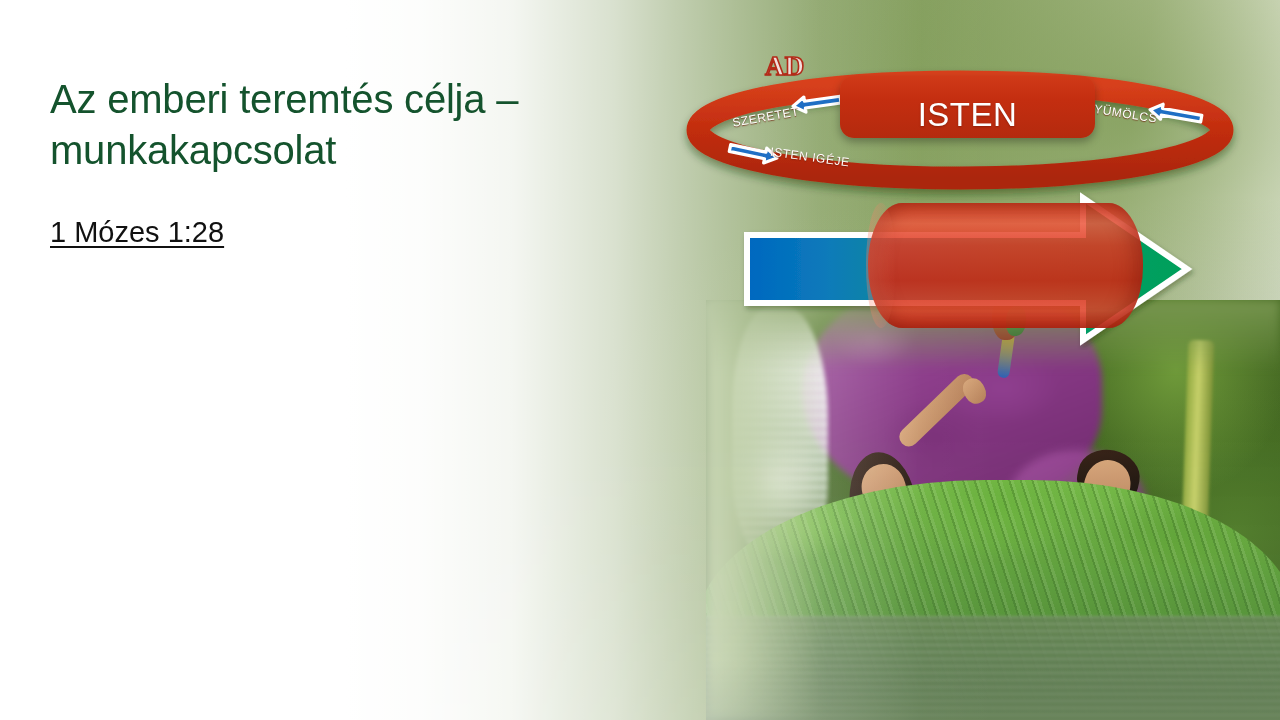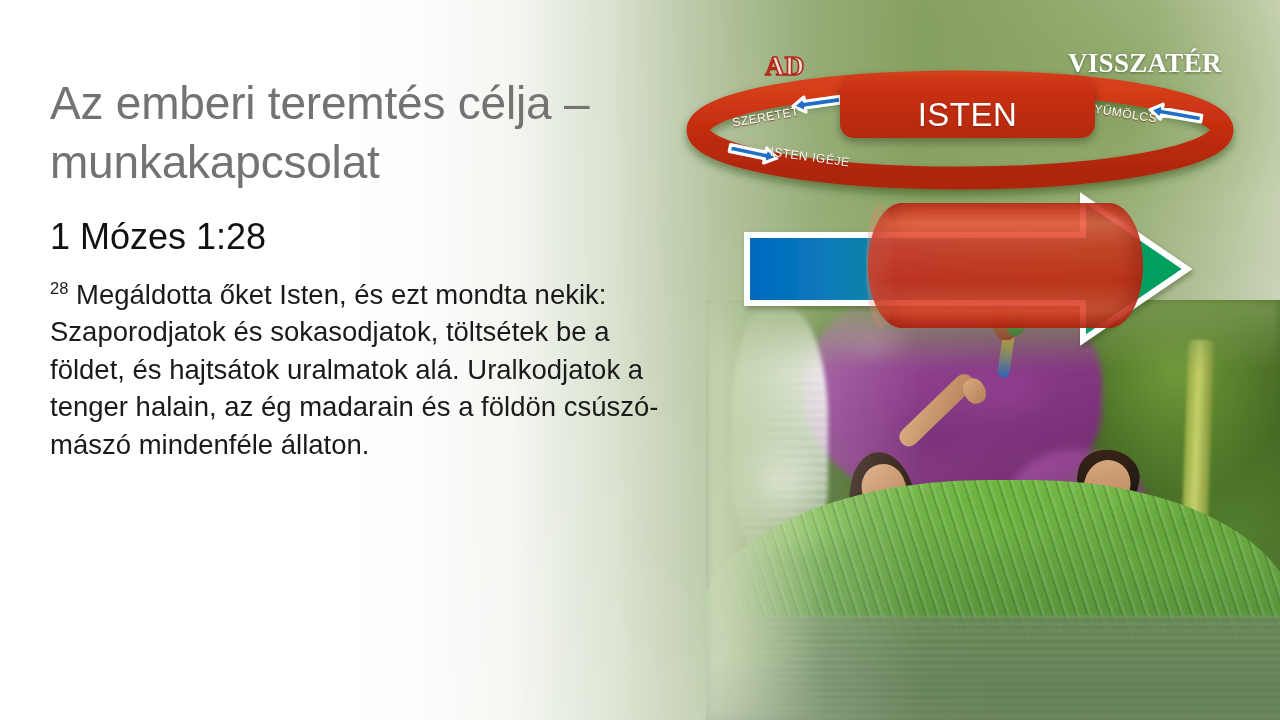--- a/index.html
+++ b/index.html
@@ -167,27 +167,27 @@
   }
   .eden-blend-bottom{
     position:absolute;left:0;bottom:0;width:100%;height:60px;
     background:linear-gradient(0deg, rgba(96,126,76,.55) 0%, rgba(96,126,76,0) 100%);
   }
 
   
   .title{
     position:absolute;left:50px;top:74px;width:600px;
     font-family:"Liberation Sans", sans-serif;
-    font-size:46px;line-height:1.28;color:#737373;font-weight:400;
+    font-size:40px;line-height:1.28;color:#14532d;font-weight:400;
     letter-spacing:-.2px;
   }
   .ref{
     position:absolute;left:50px;top:215px;
-    font-size:36px;line-height:1.2;color:#111;font-weight:400;
-    text-underline-offset:4px;text-decoration-thickness:2px;
+    font-size:29px;line-height:1.2;color:#111;font-weight:400;
+    text-decoration:underline;text-underline-offset:4px;text-decoration-thickness:2px;
   }
   .verse{
     position:absolute;left:50px;top:276px;width:632px;
     font-size:27.5px;line-height:1.36;color:#1a1a1a;font-weight:400;
   }
   .verse sup{font-size:.60em;vertical-align:super;line-height:0;}
 
   
   .ring-wrap{position:absolute;left:690px;top:18px;width:545px;height:165px;}
   .ring-svg{position:absolute;inset:0;overflow:visible;}
@@ -292,24 +292,20 @@
     </div>
   </div>
 
   <div class="bg-fade-left"></div>
   <div class="bg-fade-bottom"></div>
 
   <div class="title">Az emberi teremtés célja – munkakapcsolat</div>
 
   <div class="ref">1 Mózes 1:28</div>
 
-  <div class="verse">
-    <sup>28</sup>
-    <span>Megáldotta őket Isten, és ezt mondta nekik: Szaporodjatok és sokasodjatok, töltsétek be a földet, és hajtsátok uralmatok alá. Uralkodjatok a tenger halain, az ég madarain és a földön csúszó-mászó mindenféle állaton.</span>
-  </div>
 
   <div class="ring-wrap">
 
     <svg class="ring-svg" viewBox="0 0 545 165">
       <defs>
         <filter id="ringShadow" x="-20%" y="-20%" width="140%" height="160%">
           <feDropShadow dx="0" dy="5" stdDeviation="4" flood-color="#17320a" flood-opacity="0.45"></feDropShadow>
         </filter>
         <linearGradient id="ringGrad" x1="0" y1="0" x2="0" y2="1">
           <stop offset="0%" stop-color="#d8411c"></stop>
@@ -339,21 +335,20 @@
 
     <span class="lbl lbl-szeretet">SZERETET</span>
     <span class="lbl lbl-ige">ISTEN IGÉJE</span>
     <span class="lbl lbl-gyumolcs">GYÜMÖLCS</span>
 
     <div class="god-box">
       <span>ISTEN</span>
     </div>
 
     <span class="cap cap-ad">AD</span>
-    <span class="cap cap-vissza">VISSZATÉR</span>
   </div>
 
   <div class="arrow-wrap">
     <svg class="arrow-svg" viewBox="0 0 470 160">
       <defs>
         <linearGradient id="arrGrad" x1="0" y1="0" x2="1" y2="0">
           <stop offset="0%" stop-color="#0068c0"></stop>
           <stop offset="18%" stop-color="#0a7aba"></stop>
           <stop offset="40%" stop-color="#0f8e93"></stop>
           <stop offset="58%" stop-color="#0a9a6f"></stop>

